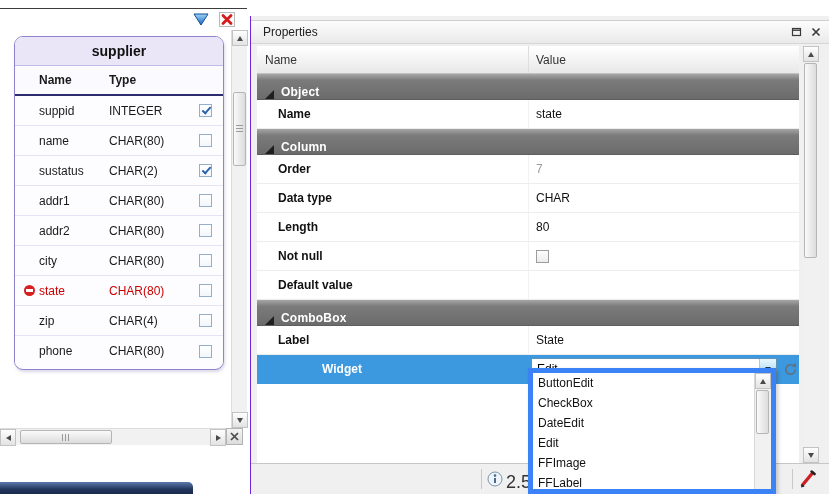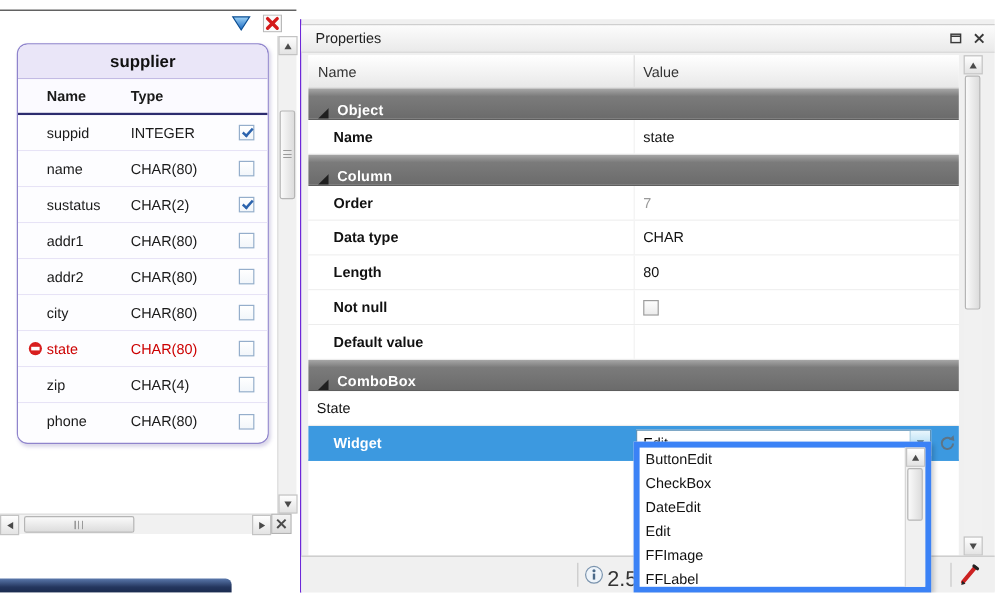--- a/index.html
+++ b/index.html
@@ -72,21 +72,21 @@
 
   .group-hdr{height:26px;display:flex;align-items:flex-end;color:#fff;font-weight:bold;
       background:linear-gradient(#a6a6a6 0%,#7b7b7b 25%,#6b6b6b 100%);border-bottom:1px solid #5e5e5e;}
   .garrow{width:9px;height:9px;margin:1px 7px 0 8px;background:#1f1f1f;clip-path:polygon(100% 0,100% 100%,0 100%);flex:none;}
   .glabel{letter-spacing:.2px;}
 
   .prow{height:29px;display:flex;background:#fff;border-bottom:1px solid #ededed;}
   .pname{width:272px;padding-left:21px;font-weight:bold;display:flex;align-items:center;border-right:1px solid #f2f2f2;color:#111;}
   .pvalue{flex:1;display:flex;align-items:center;padding-left:7px;color:#111;}
   .muted{color:#9a9a9a;}
-  .prow.selected{background:#3c99e0;border-bottom-color:#3c99e0;}
+  .prow.selected{background:#3c99e0;border-bottom-color:#3c99e0;padding-left:44px;}
   .prow.selected .pname{color:#fff;border-right-color:transparent;}
   .prow.selected .pvalue{padding-left:1px;}
 
   .combo{width:246px;height:22px;border:1px solid #5f93b8;background:#fff;display:flex;align-items:center;}
   .ctext{flex:1;padding-left:5px;color:#000;}
   .cbtn{width:17px;height:20px;border-left:1px solid #a8cde2;cursor:pointer;flex:none;
       background:linear-gradient(#e9f6fd,#bfe3f6 50%,#a3d4ef 50%,#c8e9f8);display:flex;align-items:center;justify-content:center;}
   .ctri{width:0;height:0;border-left:3.5px solid transparent;border-right:3.5px solid transparent;border-top:4.5px solid #173a52;}
   .reset-btn{margin-left:5px;display:inline-flex;cursor:pointer;}
 
@@ -306,20 +306,21 @@
             <div class="pname">Default value</div>
             <div class="pvalue">
               <span></span>
             </div>
           </div>
           <div class="group-hdr">
             <span class="garrow"></span>
             <span class="glabel">ComboBox</span>
           </div>
           <div class="prow">
+            <div class="pname">Label</div>
             <div class="pvalue">
               <span>State</span>
             </div>
           </div>
           <div class="prow selected">
             <div class="pname">Widget</div>
             <div class="pvalue">
               <div class="combo">
                 <span class="ctext">Edit</span>
                 <span class="cbtn">

